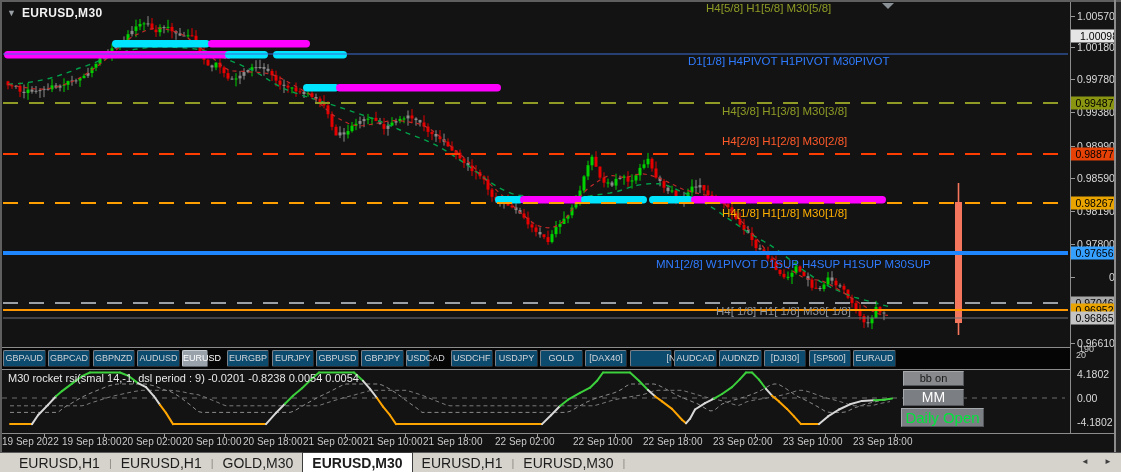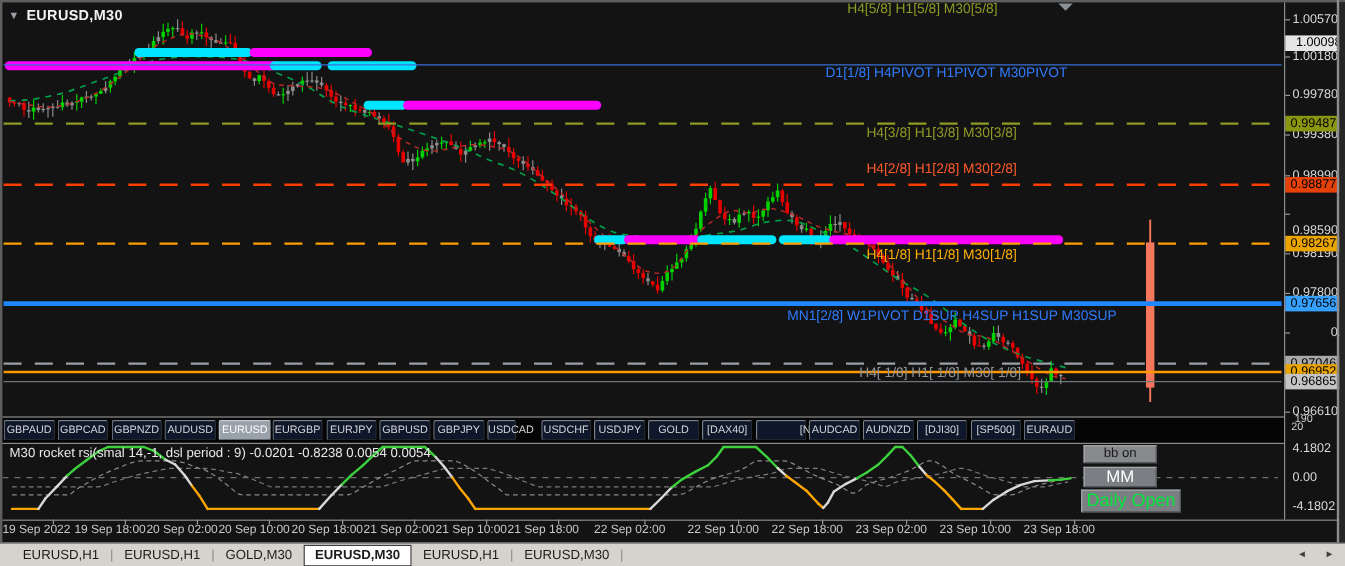--- a/index.html
+++ b/index.html
@@ -13,33 +13,33 @@
   .sep-v{position:absolute;background:#8c8c8c;width:1px;}
   .chart-title{position:absolute;left:22px;top:6px;color:#f2f2f2;font-size:12px;font-weight:700;letter-spacing:.3px;}
   .dd-icon{position:absolute;left:7px;top:8px;color:#9aa0a6;font-size:9px;}
   .lvl-label{position:absolute;font-size:11.5px;white-space:nowrap;}
   .axis-plain{position:absolute;left:1077px;color:#d9d9d9;font-size:10.5px;transform:translateY(-50%);}
   .axis-tick{position:absolute;left:1071px;width:4px;height:1px;background:#9a9a9a;}
   .axis-box{position:absolute;left:1071px;width:47px;height:13px;font-size:10.5px;color:#000;
             text-align:center;line-height:13px;transform:translateY(-50%);}
   .frag{position:absolute;color:#cfcfcf;font-size:9px;}
   .sym-row{position:absolute;left:2px;top:348px;width:1068px;height:21px;background:#050505;}
-  .sym-tab{position:absolute;top:2px;height:17px;box-sizing:border-box;background:#0f172a;
+  .sym-tab{position:absolute;top:2px;height:17px;box-sizing:border-box;background:#0c4a6e;
            border:1px solid;border-color:#7a8088 #2a2d31 #2a2d31 #7a8088;color:#d2d5d9;
            font-size:9px;text-align:center;line-height:15px;border-radius:2px;cursor:default;}
   .sym-tab.sel{background:#99a1ab;color:#ffffff;border-color:#c6cbd1 #5c6168 #5c6168 #c6cbd1;}
   .ind-label{position:absolute;left:8px;top:372px;color:#e8e8e8;font-size:11px;}
   .ind-axis{position:absolute;left:1077px;color:#d9d9d9;font-size:10.5px;transform:translateY(-50%);}
   .ind-btn{position:absolute;box-sizing:border-box;text-align:center;
            border:1px solid;border-color:#a6a9ac #53565a #53565a #a6a9ac;cursor:default;}
   .time-label{position:absolute;top:436px;color:#c9c9c9;font-size:10px;white-space:nowrap;}
   .time-tick{position:absolute;top:433px;width:1px;height:4px;background:#9a9a9a;}
   .bottom-bar{position:absolute;left:0;top:452px;width:1121px;height:20px;background:#d6d3cc;
               border-top:1px solid #5a5a5a;display:flex;align-items:center;box-sizing:border-box;}
-  .wtab{font-size:11px;color:#1c1c1c;padding:2px 9px;white-space:nowrap;cursor:default;}
+  .wtab{font-size:14px;color:#1c1c1c;padding:2px 9px;white-space:nowrap;cursor:default;}
   .wtab.active{background:#ffffff;border:1px solid #3c3c3c;font-weight:700;}
   .wsep{color:#8e8b84;font-size:11px;}
   .nav{position:absolute;top:457px;color:#3f3f3f;font-size:8px;cursor:default;}
   svg{position:absolute;overflow:hidden;}
 </style>
 </head>
 <body>
 
 <div class="app">
 
@@ -608,21 +608,21 @@
       <span class="axis-plain" style="top: 16px;">1.00570</span>
       <span class="axis-tick" style="top: 47px;"></span>
       <span class="axis-plain" style="top: 47px;">1.00180</span>
       <span class="axis-tick" style="top: 79px;"></span>
       <span class="axis-plain" style="top: 79px;">0.99780</span>
       <span class="axis-tick" style="top: 112px;"></span>
       <span class="axis-plain" style="top: 112px;">0.99380</span>
       <span class="axis-tick" style="top: 146px;"></span>
       <span class="axis-plain" style="top: 146px;">0.98990</span>
       <span class="axis-tick" style="top: 178px;"></span>
-      <span class="axis-plain" style="top: 192px;">0.98590</span>
+      <span class="axis-plain" style="top: 178px;">0.98590</span>
       <span class="axis-tick" style="top: 211px;"></span>
       <span class="axis-plain" style="top: 211px;">0.98190</span>
       <span class="axis-tick" style="top: 244px;"></span>
       <span class="axis-plain" style="top: 244px;">0.97800</span>
       <span class="axis-tick" style="top: 277px;"></span>
       <span class="axis-plain" style="top: 277px; padding-left: 32px;">0.97400</span>
       <span class="axis-tick" style="top: 343px;"></span>
       <span class="axis-plain" style="top: 343px;">0.96610</span>
       <span class="axis-box" style="top: 36px; background: #e5e5e5; text-align: right;">1.00098</span>
       <span class="axis-box" style="top: 103px; background: rgb(138, 150, 18);">0.99487</span>
@@ -633,21 +633,21 @@
       <span class="axis-box" style="top: 310px; background: rgb(234, 164, 0);">0.96952</span>
       <span class="axis-box" style="top: 318px; background: rgb(196, 196, 196);">0.96865</span>
       <span class="frag" style="left: 1079px; top: 344px;">190</span>
       <span class="frag" style="left: 1076px; top: 350px;">20</span>
     </div>
   <div class="sym-row" id="sym-row">
       <div class="sym-tab" style="left: 1px; width: 42.5px;">GBPAUD</div>
       <div class="sym-tab" style="left: 45.75px; width: 42.5px;">GBPCAD</div>
       <div class="sym-tab" style="left: 90.5px; width: 42.5px;">GBPNZD</div>
       <div class="sym-tab" style="left: 135.25px; width: 42.5px;">AUDUSD</div>
-      <div class="sym-tab sel" style="left: 180px; width: 44px;">EURUSD</div>
+      <div class="sym-tab sel" style="left: 180px; width: 26px;">EURUSD</div>
       <div class="sym-tab" style="left: 224.75px; width: 42.5px;">EURGBP</div>
       <div class="sym-tab" style="left: 269.5px; width: 42.5px;">EURJPY</div>
       <div class="sym-tab" style="left: 314.25px; width: 42.5px;">GBPUSD</div>
       <div class="sym-tab" style="left: 359px; width: 42.5px;">GBPJPY</div>
       <div class="sym-tab" style="left: 403.75px; width: 24px;">USDCAD</div>
       <div class="sym-tab" style="left: 448.5px; width: 42.5px;">USDCHF</div>
       <div class="sym-tab" style="left: 493.25px; width: 42.5px;">USDJPY</div>
       <div class="sym-tab" style="left: 538px; width: 42.5px;">GOLD</div>
       <div class="sym-tab" style="left: 582.75px; width: 42.5px;">[DAX40]</div>
       <div class="sym-tab" style="left: 627.5px; width: 42.5px; padding-left: 36px;">[NQ100]</div>

